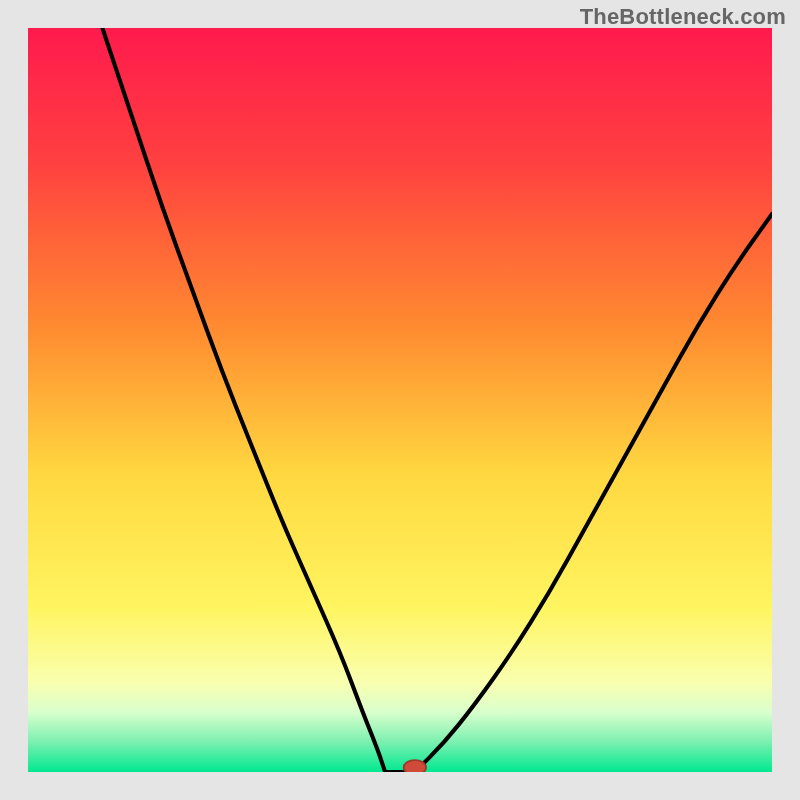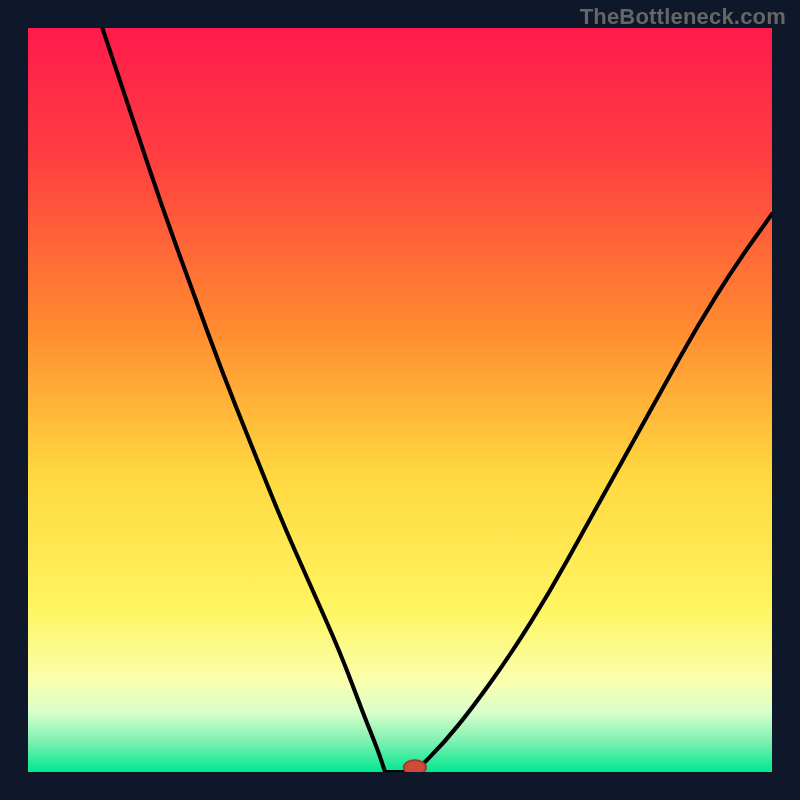--- a/index.html
+++ b/index.html
@@ -8,21 +8,21 @@
     width: 800px;
     height: 800px;
     background: #000;
     font-family: Arial, Helvetica, sans-serif;
     overflow: hidden;
   }
   .frame {
     position: relative;
     width: 800px;
     height: 800px;
-    background: #0f172a;
+    background: #e5e5e5;
   }
   .watermark {
     position: absolute;
     top: 4px;
     right: 14px;
     font-size: 22px;
     font-weight: 600;
     color: #666;
     letter-spacing: 0.2px;
     z-index: 5;

